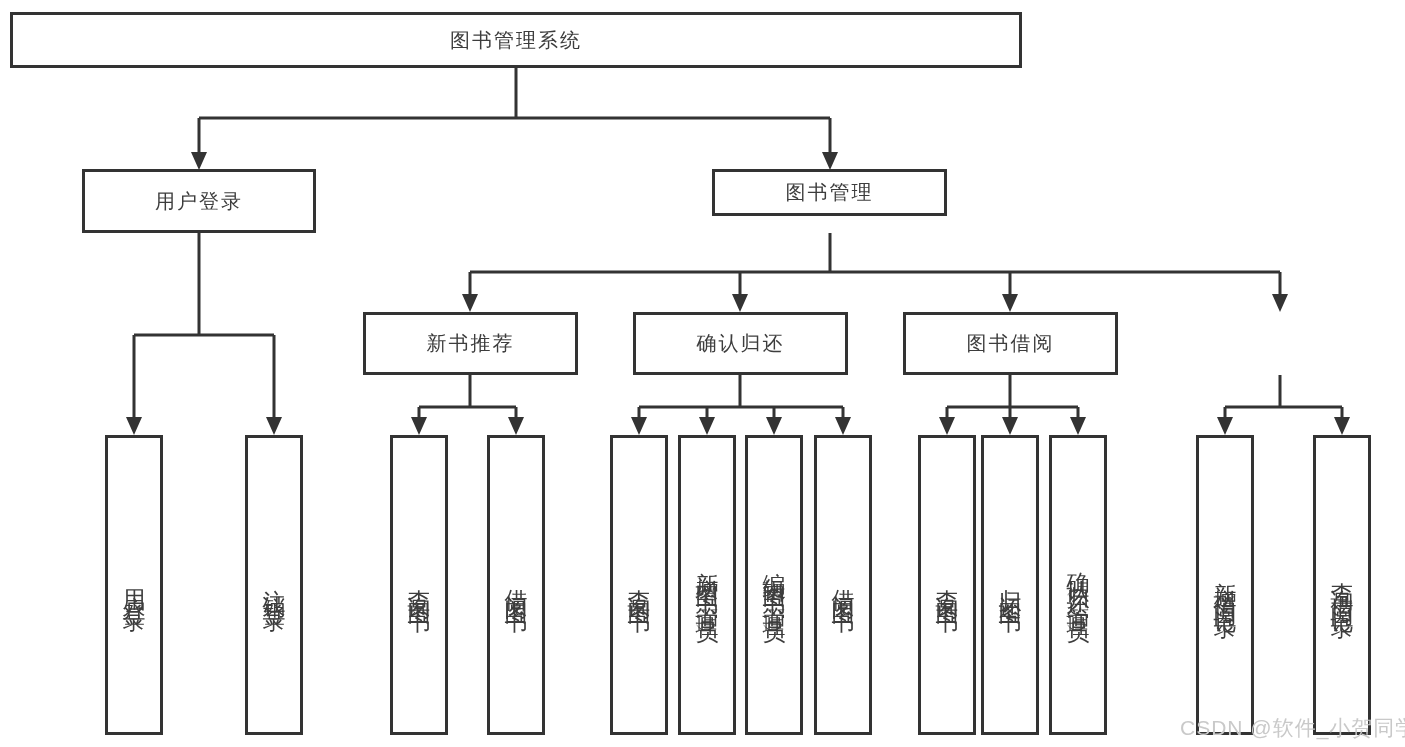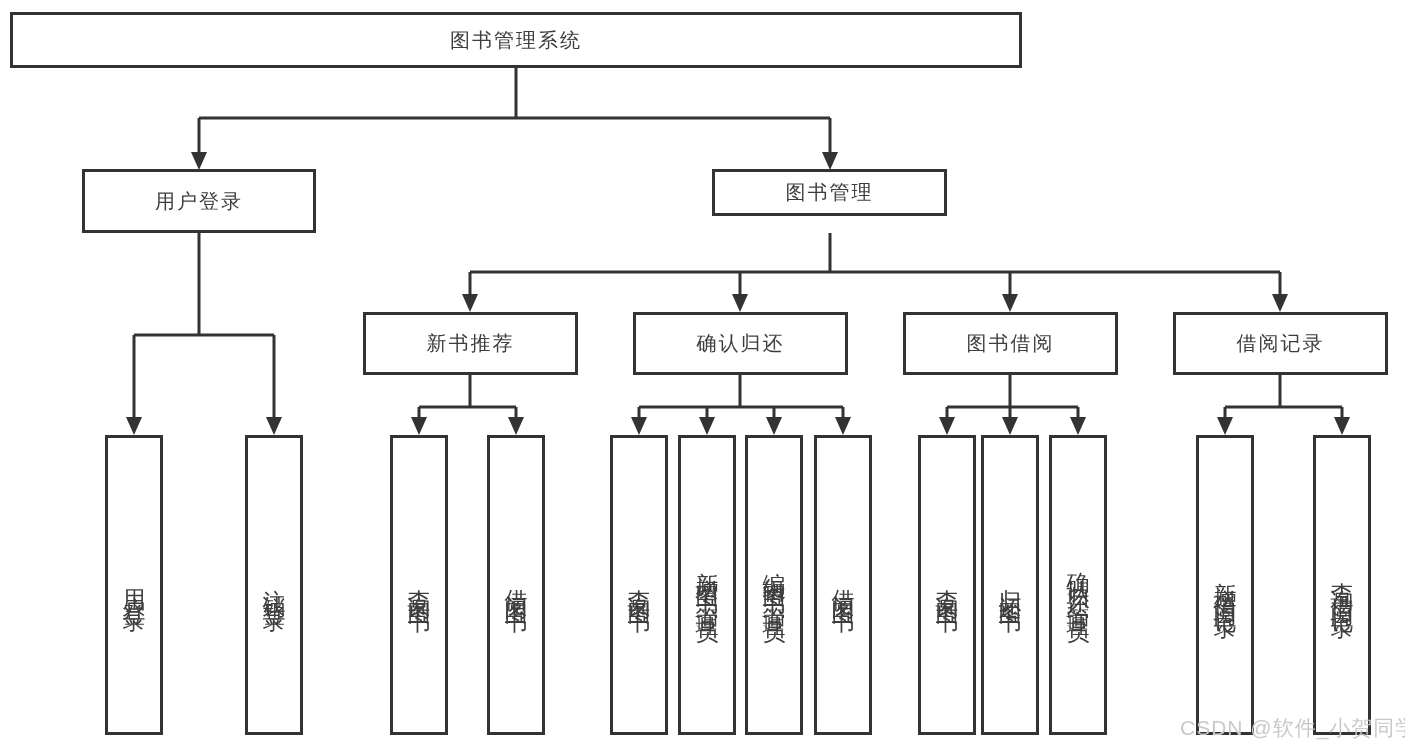--- a/index.html
+++ b/index.html
@@ -108,23 +108,20 @@
 
   <div class="box h" style="left:363px;top:312px;width:215px;height:63px">
     <span>新书推荐</span>
   </div>
   <div class="box h" style="left:633px;top:312px;width:215px;height:63px">
     <span>确认归还</span>
   </div>
   <div class="box h" style="left:903px;top:312px;width:215px;height:63px">
     <span>图书借阅</span>
   </div>
-  <div class="box h" style="left:1173px;top:312px;width:215px;height:63px">
-    <span>借阅记录</span>
-  </div>
 
   <div class="box v" style="left:105px;top:435px;width:58px;height:300px">
     <span>用户登录</span>
   </div>
   <div class="box v" style="left:245px;top:435px;width:58px;height:300px">
     <span>注销登录</span>
   </div>
 
   <div class="box v" style="left:390px;top:435px;width:58px;height:300px">
     <span>查询图书</span>

